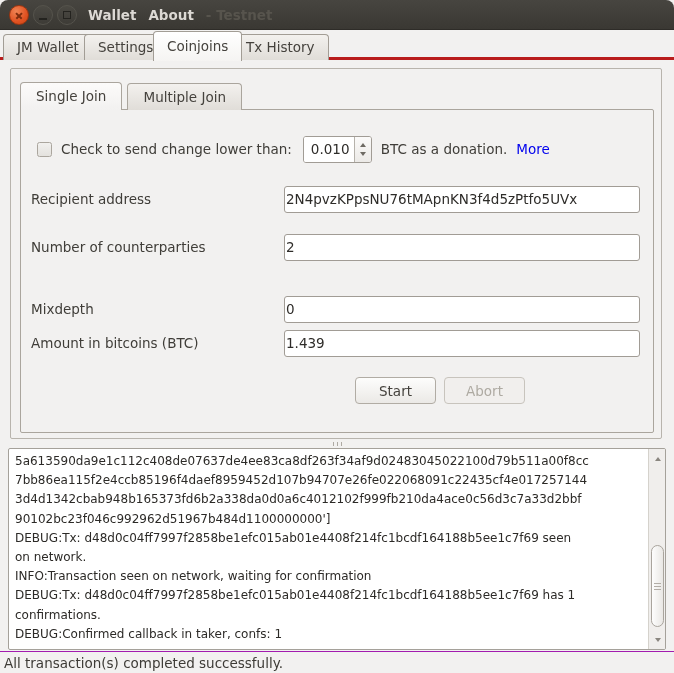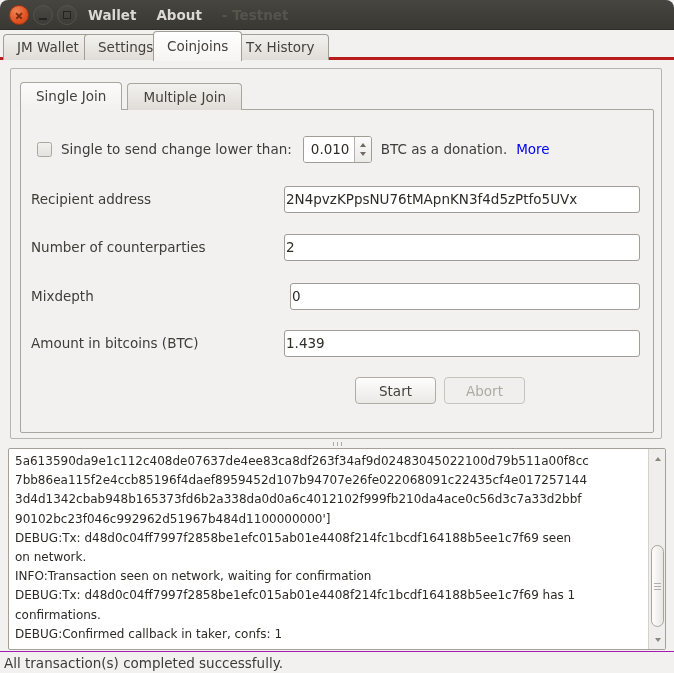--- a/index.html
+++ b/index.html
@@ -29,21 +29,21 @@
   }
   .winbtn.min { left:33px; }
   .winbtn.max { left:57px; }
   .winbtn .x { position:absolute; left:5px; top:9px; width:8px; height:1.6px; background:#7e2d0e; }
   .winbtn .x.a { transform:rotate(45deg); }
   .winbtn .x.b { transform:rotate(-45deg); }
   .winbtn .dash { position:absolute; left:5px; top:12px; width:8px; height:2px; background:#24231f; }
   .winbtn .sq { position:absolute; left:5px; top:5px; width:8px; height:8px; border:1.5px solid #24231f; }
   .menus {
     position:absolute; left:88px; top:0; height:30px;
-    display:flex; align-items:center; gap:20px;
+    display:flex; align-items:center; gap:12px;
     font-weight:bold; font-size:13.5px; color:#dcd9d4;
   }
   .title-faded { color:#57544d; font-weight:bold; }
 
   
   .main-tabs {
     position:absolute; left:0; top:30px; width:674px; height:30px;
     border-bottom:3px solid #b91c1c;
   }
   .mtab {
@@ -113,21 +113,21 @@
   .form-row {
     position:absolute; left:10px; right:13px; height:28px;
     display:flex; align-items:center;
   }
   .form-row .lbl { flex:none; width:253px; font-size:13.5px; color:#3f3d38; }
   .form-row input.field {
     flex:1; height:27px; border:1px solid #a19c95; border-radius:3px;
     padding:0 1px; background:#ffffff; outline:none;
     font:13.5px "DejaVu Sans","Liberation Sans",sans-serif; color:#2e2c29;
   }
-  .row-1 { top:75px; } .row-2 { top:123px; } .row-3 { top:172px;gap:6px; } .row-4 { top:219px; }
+  .row-1 { top:75px; } .row-2 { top:123px; } .row-3 { top:185px; } .row-4 { top:219px; }
 
   .btn-row { position:absolute; left:334px; top:267px; display:flex; gap:8px; }
   .btn {
     height:27px; padding:0 10px; min-width:81px;
     border:1px solid #b1aca4; border-radius:4px;
     background:linear-gradient(#fdfdfc,#ebe9e6);
     font:13.5px "DejaVu Sans","Liberation Sans",sans-serif; color:#45423d; cursor:pointer;
   }
   .btn:disabled, .btn.disabled {
     color:#aeaaa2; background:#f1efed; border-color:#c8c4bd; cursor:default;
@@ -208,21 +208,21 @@
 
   <div class="sub-tabs">
     <div class="stab active">Single Join</div>
     <div class="stab">Multiple Join</div>
   </div>
 
   <div class="sub-pane">
 
     <div class="donation-row">
       <span class="checkbox"></span>
-      <span>Single to send change lower than:</span>
+      <span>Check to send change lower than:</span>
       <span class="spinbox">
         <input value="0.010" style="">
         <span class="spin-arrows">
           <span class="tri-up"></span>
           <span class="tri-down"></span>
         </span>
       </span>
       <span>BTC as a donation.</span>
       <span class="more-link">More</span>
     </div>

